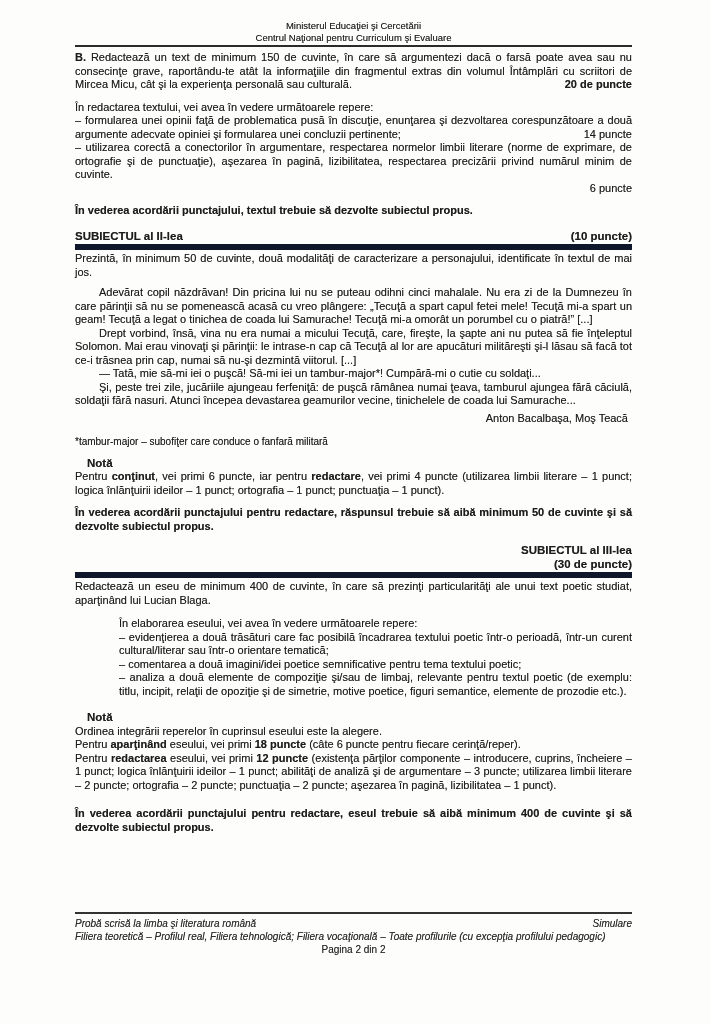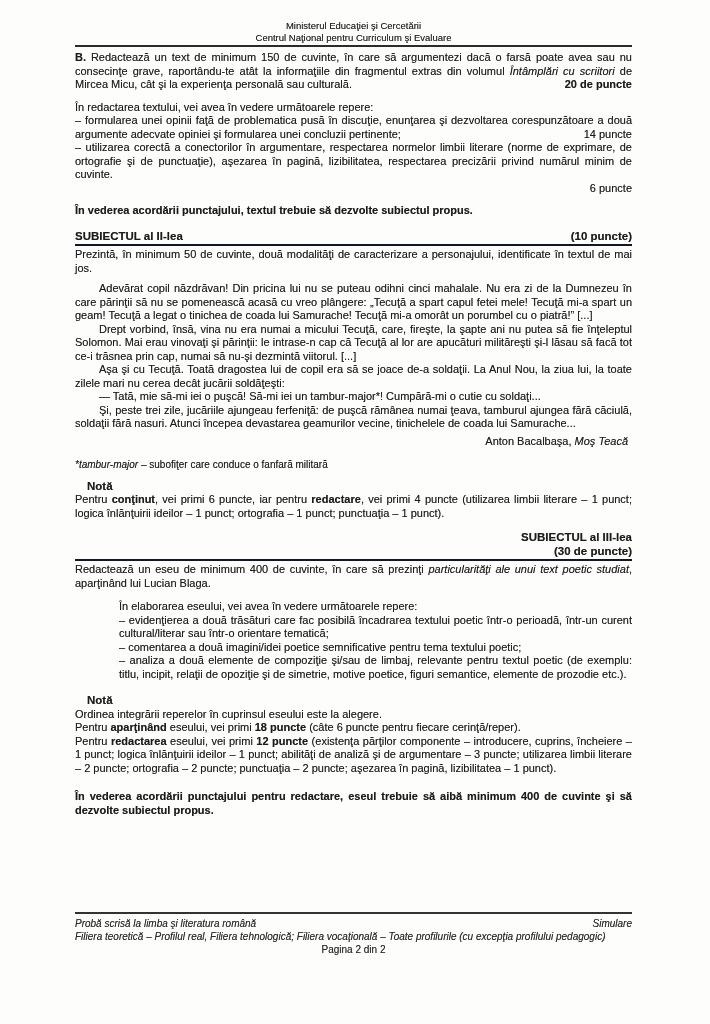--- a/index.html
+++ b/index.html
@@ -8,36 +8,36 @@
     background: #fdfdfc;
     padding: 20px 78px 68px 75px;
     display: flex; flex-direction: column;
     font-family: "Liberation Sans", sans-serif;
     font-size: 11px; line-height: 13.5px; color: #1c1c1c;
     text-shadow: 0 0 0.6px rgba(40,40,40,0.55);
     overflow: hidden;
   }
   p, div { margin: 0; }
   .b { font-weight: bold; }
-  .i { font-style: italic; }
+  .i { }
   .just { text-align: justify; }
   .right { text-align: right; }
   .fr { float: right; }
   .clearfix::after { content: ""; display: block; clear: both; }
 
   .doc-header { text-align: center; font-size: 9.5px; line-height: 11.5px; color: #222; }
   .header-rule { border-bottom: 2px solid #2b2b2b; margin-top: 2px; }
 
   .partb { margin-top: 4px; }
   .repere { margin-top: 9px; }
   .req { margin-top: 9px; font-weight: bold; }
 
   .section-row {
     display: flex; justify-content: space-between; align-items: flex-end;
-    border-bottom: 2px solid #0f172a; padding-bottom: 1px;
+    border-bottom: 6px solid #0f172a; padding-bottom: 1px;
     font-weight: bold; font-size: 11.5px;
   }
   .sec2 { margin-top: 12px; }
   .sec3 { margin-top: 11px; flex-direction: column; }
   .task { margin-top: 2px; }
 
   .passage { margin-top: 7px; }
   .ppara { text-indent: 24px; text-align: justify; }
   .author-line { margin-top: 4px; text-align: right; padding-right: 4px; }
   .footnote { margin-top: 10px; font-size: 10px; }
@@ -86,38 +86,38 @@
 
   <div class="section-row sec2">
     <span>SUBIECTUL al II-lea</span>
     <span>(10 puncte)</span>
   </div>
   <p class="task just">Prezintă, în minimum 50 de cuvinte, două modalităţi de caracterizare a personajului, identificate în textul de mai jos.</p>
 
   <div class="passage">
     <p class="ppara">Adevărat copil năzdrăvan! Din pricina lui nu se puteau odihni cinci mahalale. Nu era zi de la Dumnezeu în care părinţii să nu se pomenească acasă cu vreo plângere: „Tecuţă a spart capul fetei mele! Tecuţă mi-a spart un geam! Tecuţă a legat o tinichea de coada lui Samurache! Tecuţă mi-a omorât un porumbel cu o piatră!” [...]</p>
     <p class="ppara">Drept vorbind, însă, vina nu era numai a micului Tecuţă, care, fireşte, la şapte ani nu putea să fie înţeleptul Solomon. Mai erau vinovaţi şi părinţii: le intrase-n cap că Tecuţă al lor are apucături milităreşti şi-l lăsau să facă tot ce-i trăsnea prin cap, numai să nu-şi dezmintă viitorul. [...]</p>
-    <p class="ppara">Aşa şi cu Tecuţă. Toată dragostea lui de copil era să se joace de-a soldaţii. La Anul Nou, la ziua lui, la toate zilele mari nu cerea decât jucării soldăţeşti:</p>
     <p class="ppara">— Tată, mie să-mi iei o puşcă! Să-mi iei un tambur-major*! Cumpără-mi o cutie cu soldaţi...</p>
     <p class="ppara">Şi, peste trei zile, jucăriile ajungeau ferfeniţă: de puşcă rămânea numai ţeava, tamburul ajungea fără căciulă, soldaţii fără nasuri. Atunci începea devastarea geamurilor vecine, tinichelele de coada lui Samurache...</p>
   </div>
 
   <div class="author-line">
     <span>Anton Bacalbaşa, </span><span class="i">Moş Teacă</span>
   </div>
 
   <div class="footnote">
     <span class="i">*tambur-major</span><span> – subofiţer care conduce o fanfară militară</span>
   </div>
 
   <div class="nota">Notă</div>
   <p class="just">
     <span>Pentru </span><span class="b">conţinut</span><span>, vei primi 6 puncte, iar pentru </span><span class="b">redactare</span><span>, vei primi 4 puncte (utilizarea limbii literare – 1 punct; logica înlănţuirii ideilor – 1 punct; ortografia – 1 punct; punctuaţia – 1 punct).</span>
   </p>
 
+  <p class="req req2 just">În vederea acordării punctajului pentru redactare, răspunsul trebuie să aibă minimum 50 de cuvinte şi să dezvolte subiectul propus.</p>
 
   <div class="section-row sec3">
     <span>SUBIECTUL al III-lea</span>
     <span>(30 de puncte)</span>
   </div>
   <p class="task just">
     <span>Redactează un eseu de minimum 400 de cuvinte, în care să prezinţi </span><span class="i">particularităţi ale unui text poetic studiat</span><span>, aparţinând lui Lucian Blaga.</span>
   </p>
 
   <div class="intro3">

